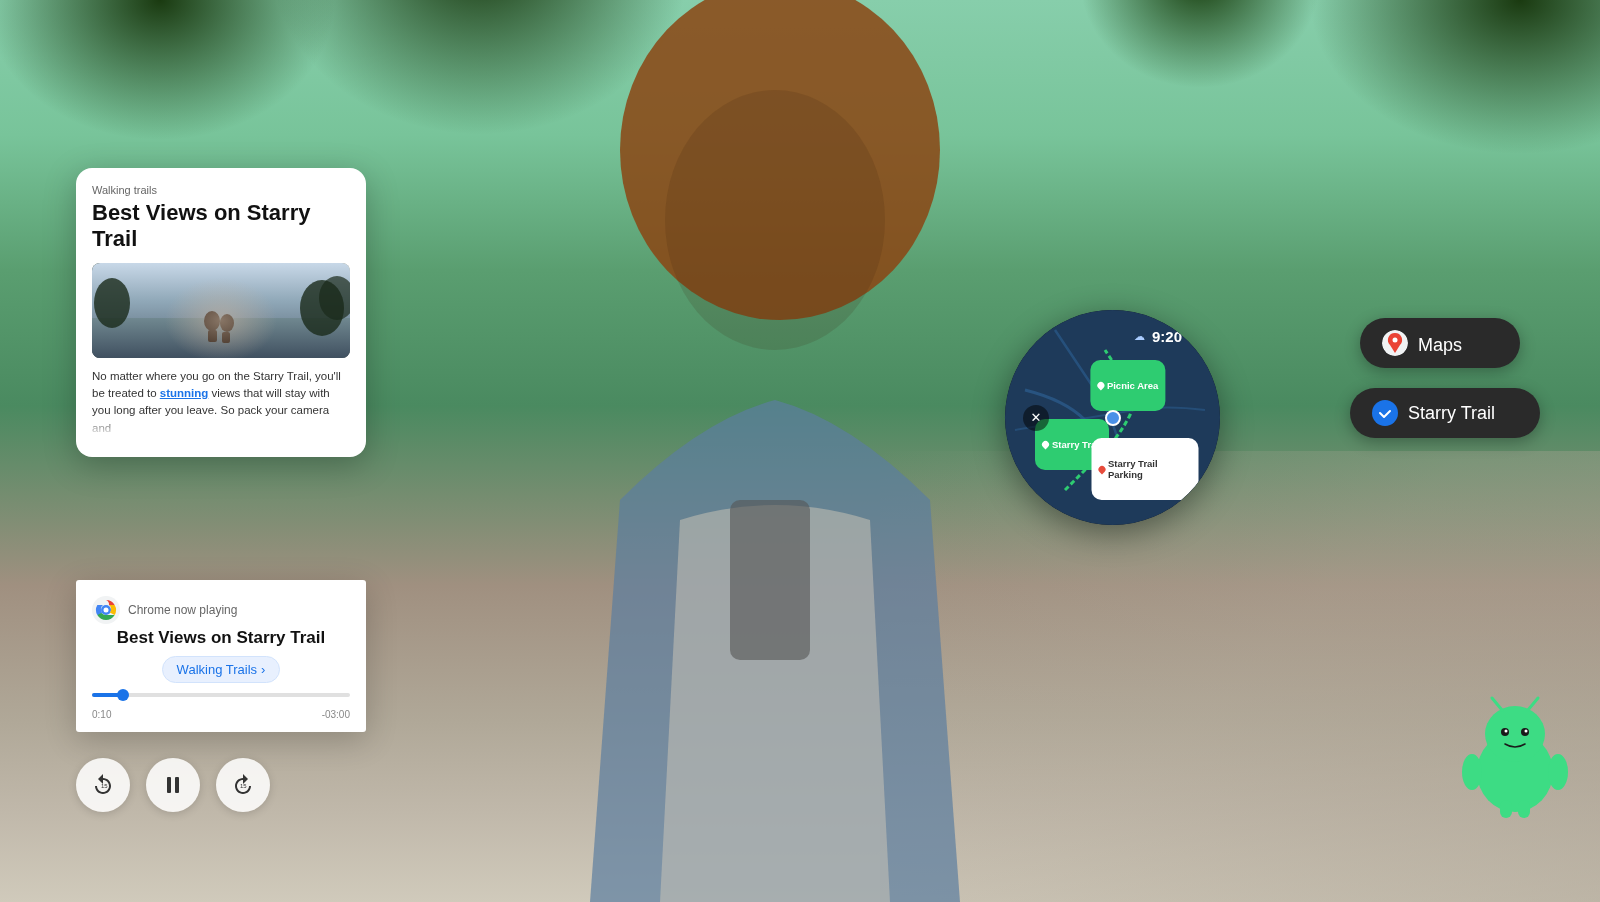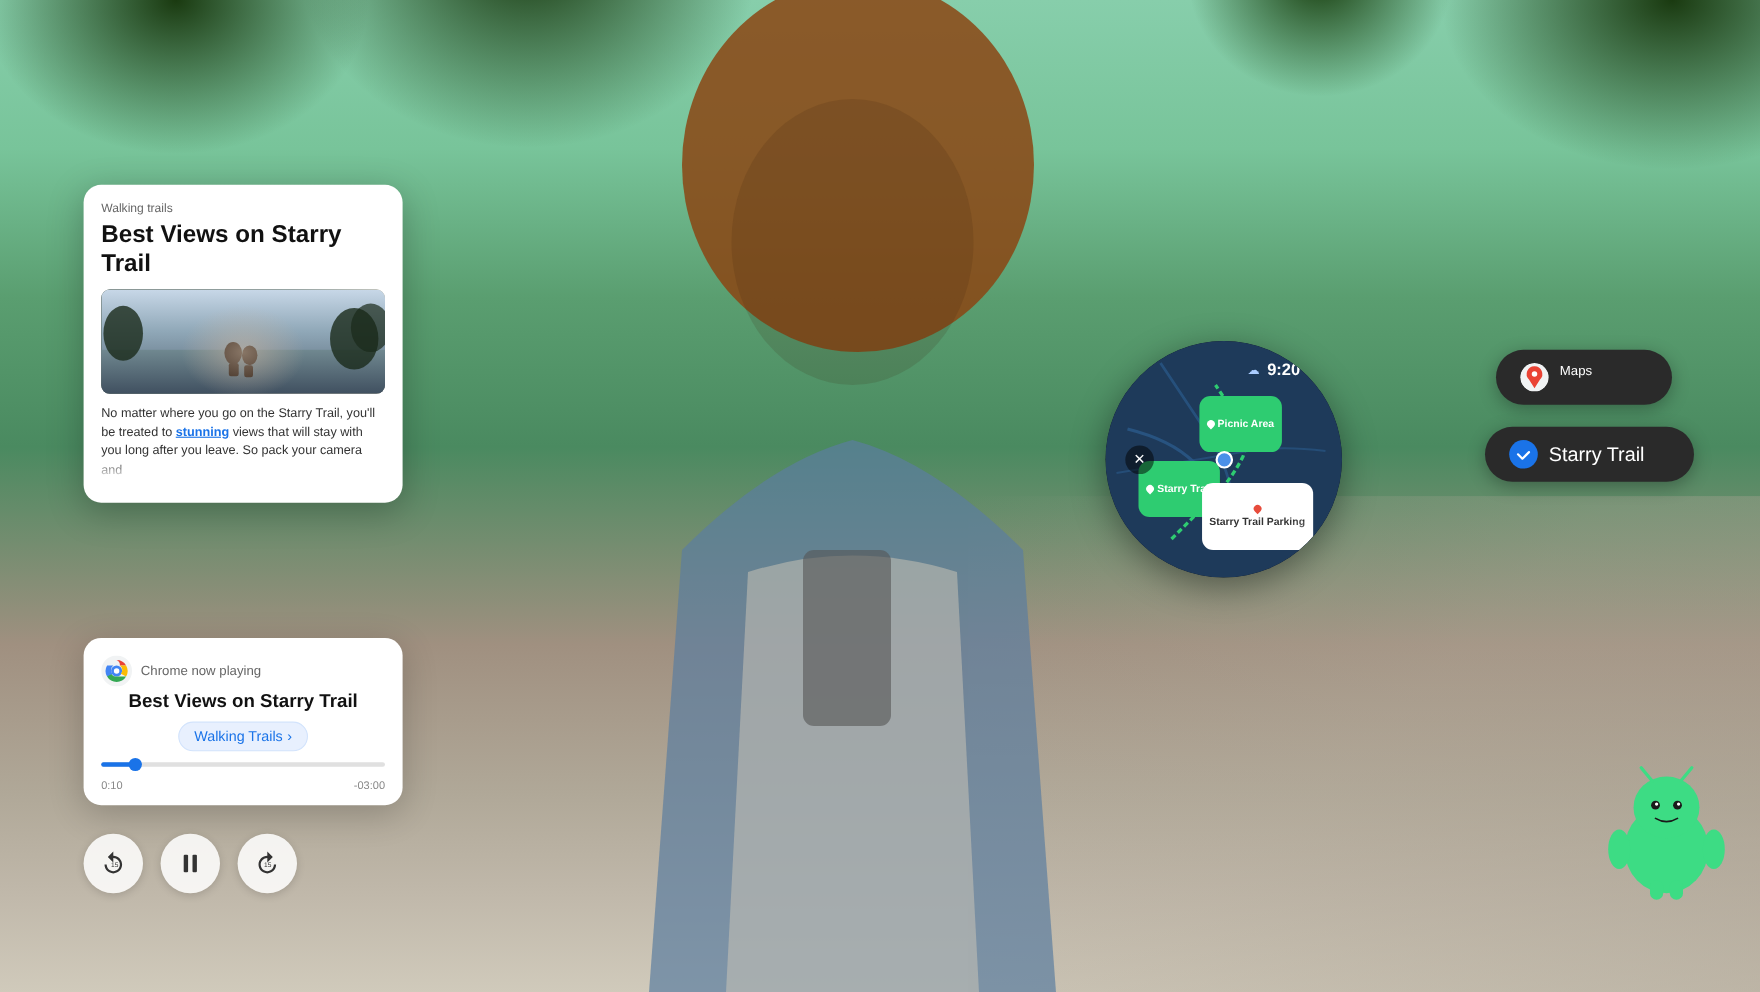--- a/index.html
+++ b/index.html
@@ -87,21 +87,21 @@
       background: linear-gradient(transparent, white);
     }
 
     
     .media-player {
       position: absolute;
       left: 76px;
       top: 580px;
       width: 290px;
       background: white;
-      border-radius: 16px;
+      border-radius: 3px;
       box-shadow: 0 8px 32px rgba(0,0,0,0.2);
       z-index: 10;
       padding: 16px 16px 12px;
     }
 
     .chrome-header {
       display: flex;
       align-items: center;
       gap: 8px;
       margin-bottom: 4px;
@@ -291,21 +291,20 @@
 
     .label-starry {
       bottom: 55px;
       left: 30px;
     }
 
     .label-parking {
       bottom: 25px;
       left: 50%;
       transform: translateX(-20%);
-      flex-direction: column;
     }
 
     .label-parking .pin {
       background: #e74c3c;
     }
 
     .label-parking {
       background: white;
       color: #333;
     }
@@ -368,23 +367,23 @@
     
     .maps-pill {
       position: absolute;
       right: 80px;
       top: 318px;
       background: #2a2a2a;
       color: white;
       border-radius: 30px;
       padding: 12px 22px;
       display: flex;
-      align-items: flex-start;
+      align-items: flex-end;
       gap: 10px;
-      font-size: 12px;
+      font-size: 18px;
       font-weight: 500;
       z-index: 10;
       box-shadow: 0 4px 16px rgba(0,0,0,0.3);
       cursor: pointer;
       min-width: 160px;
     }
 
     .starry-trail-pill {
       position: absolute;
       right: 60px;

